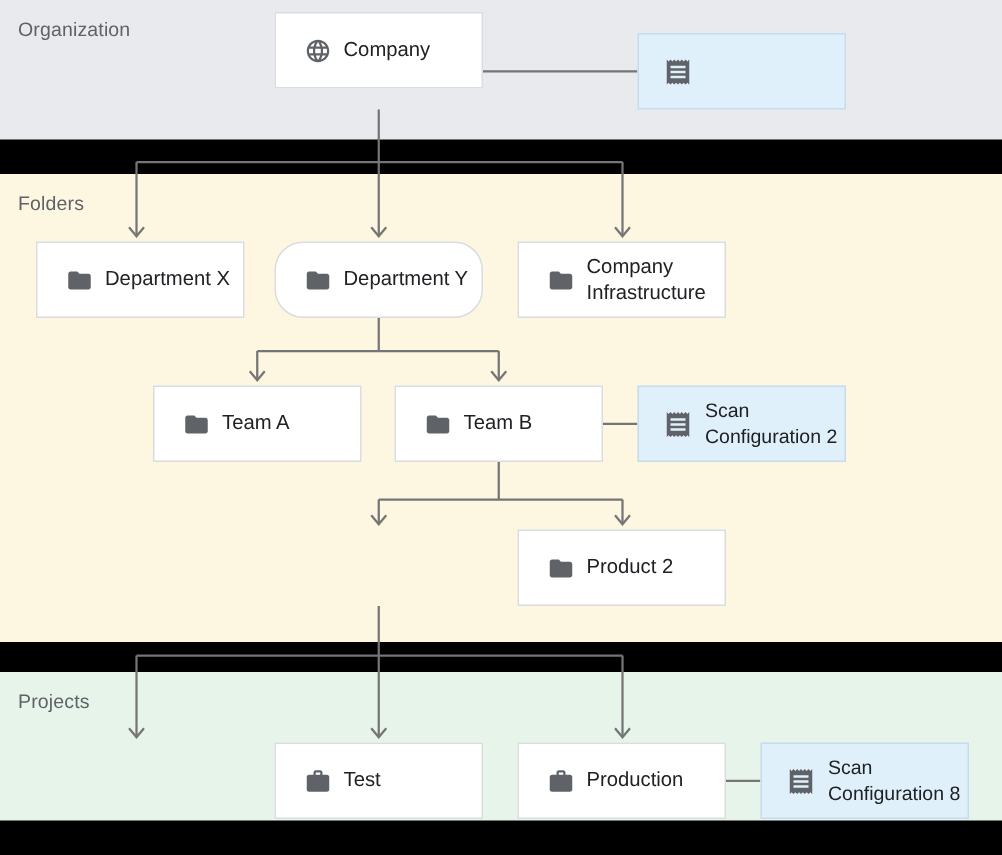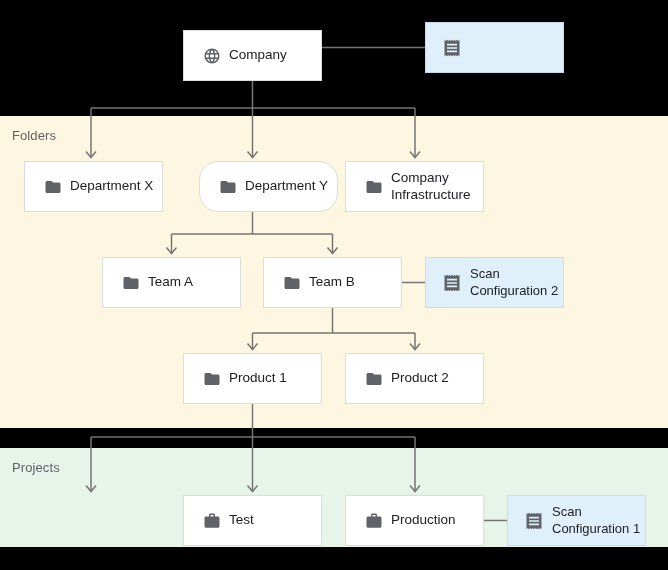--- a/index.html
+++ b/index.html
@@ -25,24 +25,24 @@
   }
   .node .node-label { font-size:13.5px; line-height:1.25; color:#202124; }
   .node .icon { width:18px; height:18px; flex:0 0 18px; display:block; }
   .node .icon svg { width:18px; height:18px; display:block; fill:#5f6368; }
 
   .node.scan { background:#dff0fb; border-color:#c4dcec; padding:0 2px 0 16px; }
   .node.scan .icon, .node.scan .icon svg { width:20px; height:20px; flex-basis:20px; }
   .node.scan .node-label { font-size:13px; }
 
   
-  .n-company    { left:183px; top:30px; }
+  .n-company    { left:183px; top:8px; }
   .n-scan1      { left:425px; top:22px; }
   .n-deptx      { left:24px;  top:161px; }
-  .n-depty      { left:199px; top:161px;border-radius:19px; }
+  .n-depty      { left:183px; top:161px;border-radius:19px; }
   .n-shared     { left:345px; top:161px; }
   .n-teama      { left:102px; top:257px; }
   .n-teamb      { left:263px; top:257px; }
   .n-scan2      { left:425px; top:257px; }
   .n-prod1      { left:183px; top:353px; }
   .n-prod2      { left:345px; top:353px; }
   .n-dev        { left:22px;  top:495px; }
   .n-test       { left:183px; top:495px; }
   .n-production { left:345px; top:495px; }
   .n-scan3      { left:507px; top:495px; }
@@ -62,20 +62,23 @@
       </symbol>
       <symbol id="i-briefcase" viewBox="0 0 24 24">
         <path d="M20 6h-4V4c0-1.11-.89-2-2-2h-4c-1.11 0-2 .89-2 2v2H4c-1.11 0-2 .89-2 2v11c0 1.11.89 2 2 2h16c1.11 0 2-.89 2-2V8c0-1.11-.89-2-2-2zm-6 0h-4V4h4v2z"></path>
       </symbol>
       <symbol id="i-receipt" viewBox="0 0 24 24">
         <path d="M18 17H6v-2h12v2zm0-4H6v-2h12v2zm0-4H6V7h12v2zM3 22l1.5-1.5L6 22l1.5-1.5L9 22l1.5-1.5L12 22l1.5-1.5L15 22l1.5-1.5L18 22l1.5-1.5L21 22V2l-1.5 1.5L18 2l-1.5 1.5L15 2l-1.5 1.5L12 2l-1.5 1.5L9 2 7.5 3.5 6 2 4.5 3.5 3 2v20z"></path>
       </symbol>
     </defs>
   </svg>
 
+  <div class="section section-org">
+    <div class="section-label">Organization</div>
+  </div>
   <div class="section section-folders">
     <div class="section-label">Folders</div>
   </div>
   <div class="section section-projects">
     <div class="section-label">Projects</div>
   </div>
 
   <svg class="connectors" width="668" height="570" viewBox="0 0 668 570">
     <g stroke="#757575" stroke-width="1.5" fill="none">
 
@@ -174,28 +177,20 @@
   </div>
   <div class="node scan n-scan2">
     <span class="icon">
         <svg>
           <use href="#i-receipt"></use>
         </svg>
       </span>
     <span class="node-label">Scan Configuration 2</span>
   </div>
 
-  <div class="node n-prod1">
-    <span class="icon">
-        <svg>
-          <use href="#i-folder"></use>
-        </svg>
-      </span>
-    <span class="node-label">Product 1</span>
-  </div>
   <div class="node n-prod2">
     <span class="icon">
         <svg>
           <use href="#i-folder"></use>
         </svg>
       </span>
     <span class="node-label">Product 2</span>
   </div>
 
   <div class="node n-test">
@@ -213,16 +208,16 @@
         </svg>
       </span>
     <span class="node-label">Production</span>
   </div>
   <div class="node scan n-scan3">
     <span class="icon">
         <svg>
           <use href="#i-receipt"></use>
         </svg>
       </span>
-    <span class="node-label">Scan Configuration 1</span>
+    <span class="node-label">Scan Configuration 8</span>
   </div>
 
 </div>
 
 </body></html>

